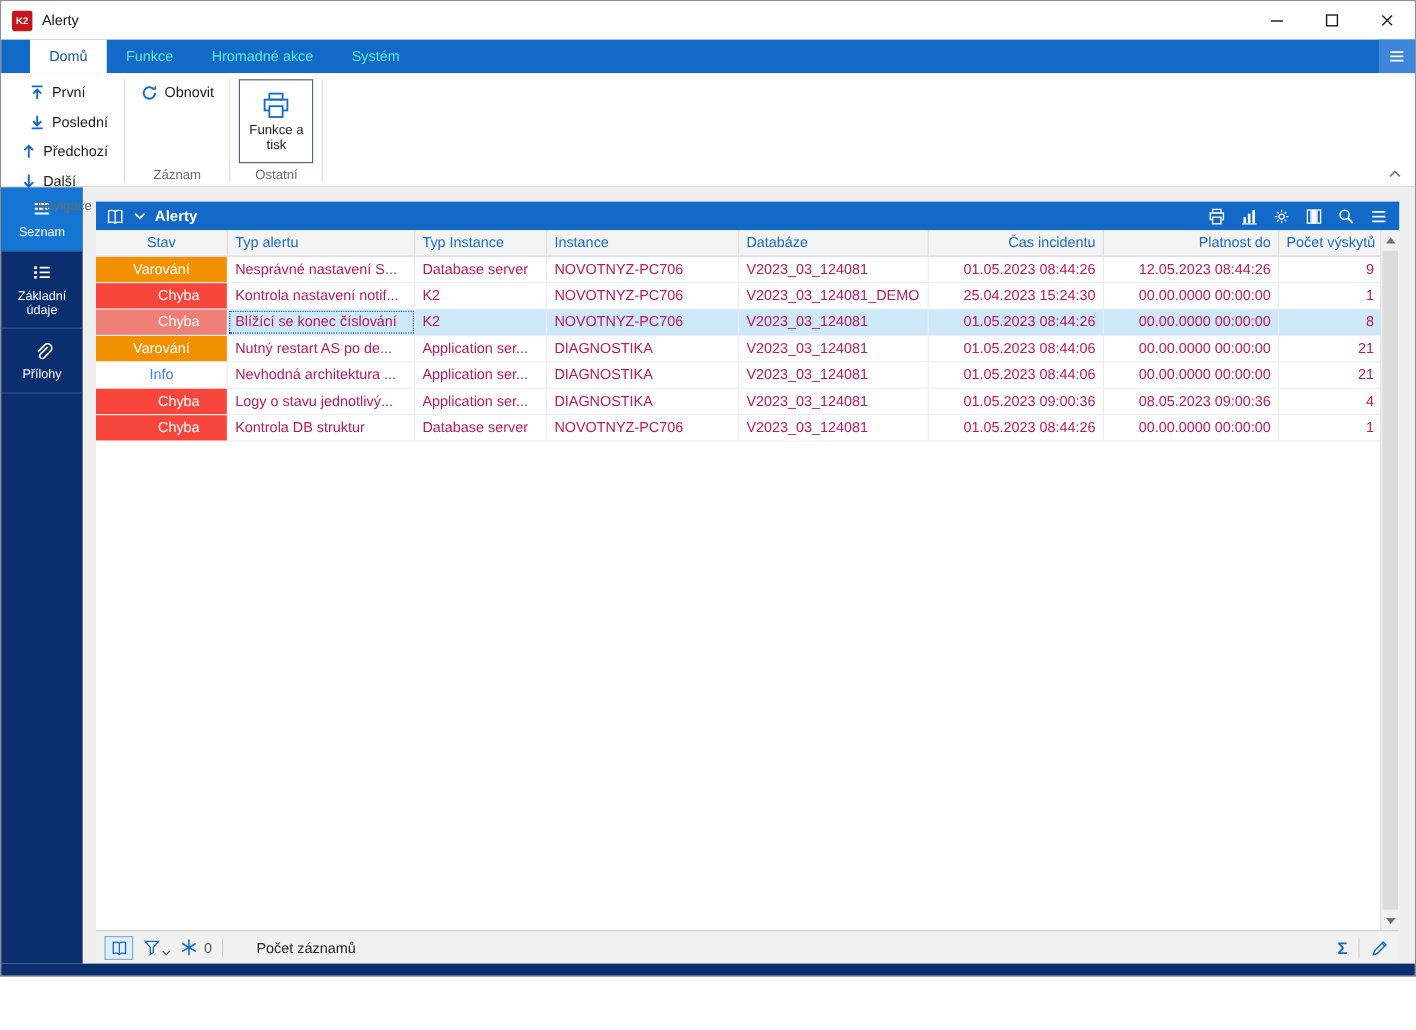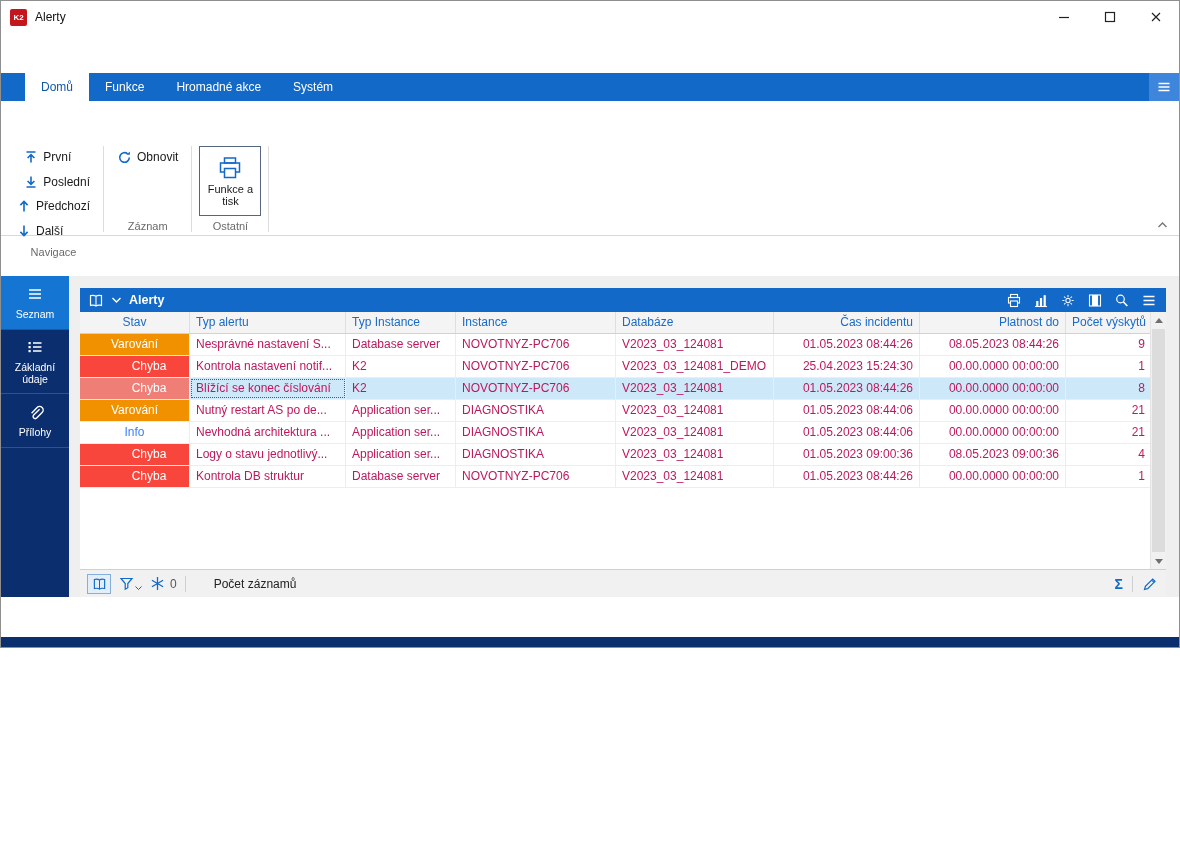--- a/index.html
+++ b/index.html
@@ -1,30 +1,30 @@
 <!DOCTYPE html>
 <html><head>
 <meta charset="utf-8">
 <style>
   * { box-sizing: border-box; margin: 0; padding: 0; }
   html, body { width: 1180px; height: 858px; }
   body { font-family: "Liberation Sans", sans-serif; overflow: hidden; background: #fff; }
-  .window { width: 1180px; height: 648px; display: flex; flex-direction: column; border: 1px solid #8f8f8f; background: #fff; gap: 40px; }
+  .window { width: 1180px; height: 814px; display: flex; flex-direction: column; border: 1px solid #8f8f8f; background: #fff; }
 
   
   .titlebar { height: 32px; display: flex; align-items: center; padding-left: 9px; background: #fff; flex: 0 0 auto; }
   .app-badge { width: 17px; height: 17px; background: #c4161c; color: #fff; font-size: 8px; font-weight: bold;
                display: flex; align-items: center; justify-content: center; border-radius: 2px; }
   .win-title { margin-left: 8px; font-size: 12px; color: #111; }
   .win-controls { margin-left: auto; display: flex; height: 100%; }
   .win-btn { width: 46px; display: flex; align-items: center; justify-content: center; background: none; border: none; }
 
   
   .tabbar { height: 28px; background: #1269c8; display: flex; padding-left: 24px; flex: 0 0 auto; align-items: stretch; }
-  .tab { padding: 0 16px; display: flex; align-items: center; color: #ffffff; font-size: 12px; cursor: default; }
+  .tab { padding: 0 16px; display: flex; align-items: center; color: #5eead4; font-size: 12px; cursor: default; }
   .tab.active { background: #fff; color: #1157a8; }
   .ribbon-menu { margin-left: auto; width: 30px; background: #3e86db; display: flex; align-items: center; justify-content: center; border: none; }
 
   
   .ribbon { height: 95px; background: #fff; border-bottom: 1px solid #d9d9d9; display: flex; position: relative; flex: 0 0 auto; padding-left: 4px; }
   .rgroup { display: flex; flex-direction: column; padding: 5px 6px 1px; }
   .rgroup-buttons { display: flex; gap: 2px; align-items: flex-end; flex-direction: column; }
   .rcol { display: flex; flex-direction: column; gap: 3px; }
   .rbtn { display: flex; align-items: center; gap: 5px; height: 22px; padding: 0 6px; font-size: 12px; color: #1a1a1a;
           background: none; border: none; font-family: inherit; white-space: nowrap; }
@@ -309,21 +309,21 @@
 
             <div class="grid-body">
 
               <div class="row">
                 <div class="cell al-c warning">Varování</div>
                 <div class="cell">Nesprávné nastavení S...</div>
                 <div class="cell">Database server</div>
                 <div class="cell">NOVOTNYZ-PC706</div>
                 <div class="cell">V2023_03_124081</div>
                 <div class="cell al-r">01.05.2023 08:44:26</div>
-                <div class="cell al-r">08.05.2023 08:44:26</div>
+                <div class="cell al-r">12.05.2023 08:44:26</div>
                 <div class="cell al-r">9</div>
               </div>
 
               <div class="row">
                 <div class="cell al-c error">Chyba</div>
                 <div class="cell">Kontrola nastavení notif...</div>
                 <div class="cell">K2</div>
                 <div class="cell">NOVOTNYZ-PC706</div>
                 <div class="cell">V2023_03_124081_DEMO</div>
                 <div class="cell al-r">25.04.2023 15:24:30</div>

